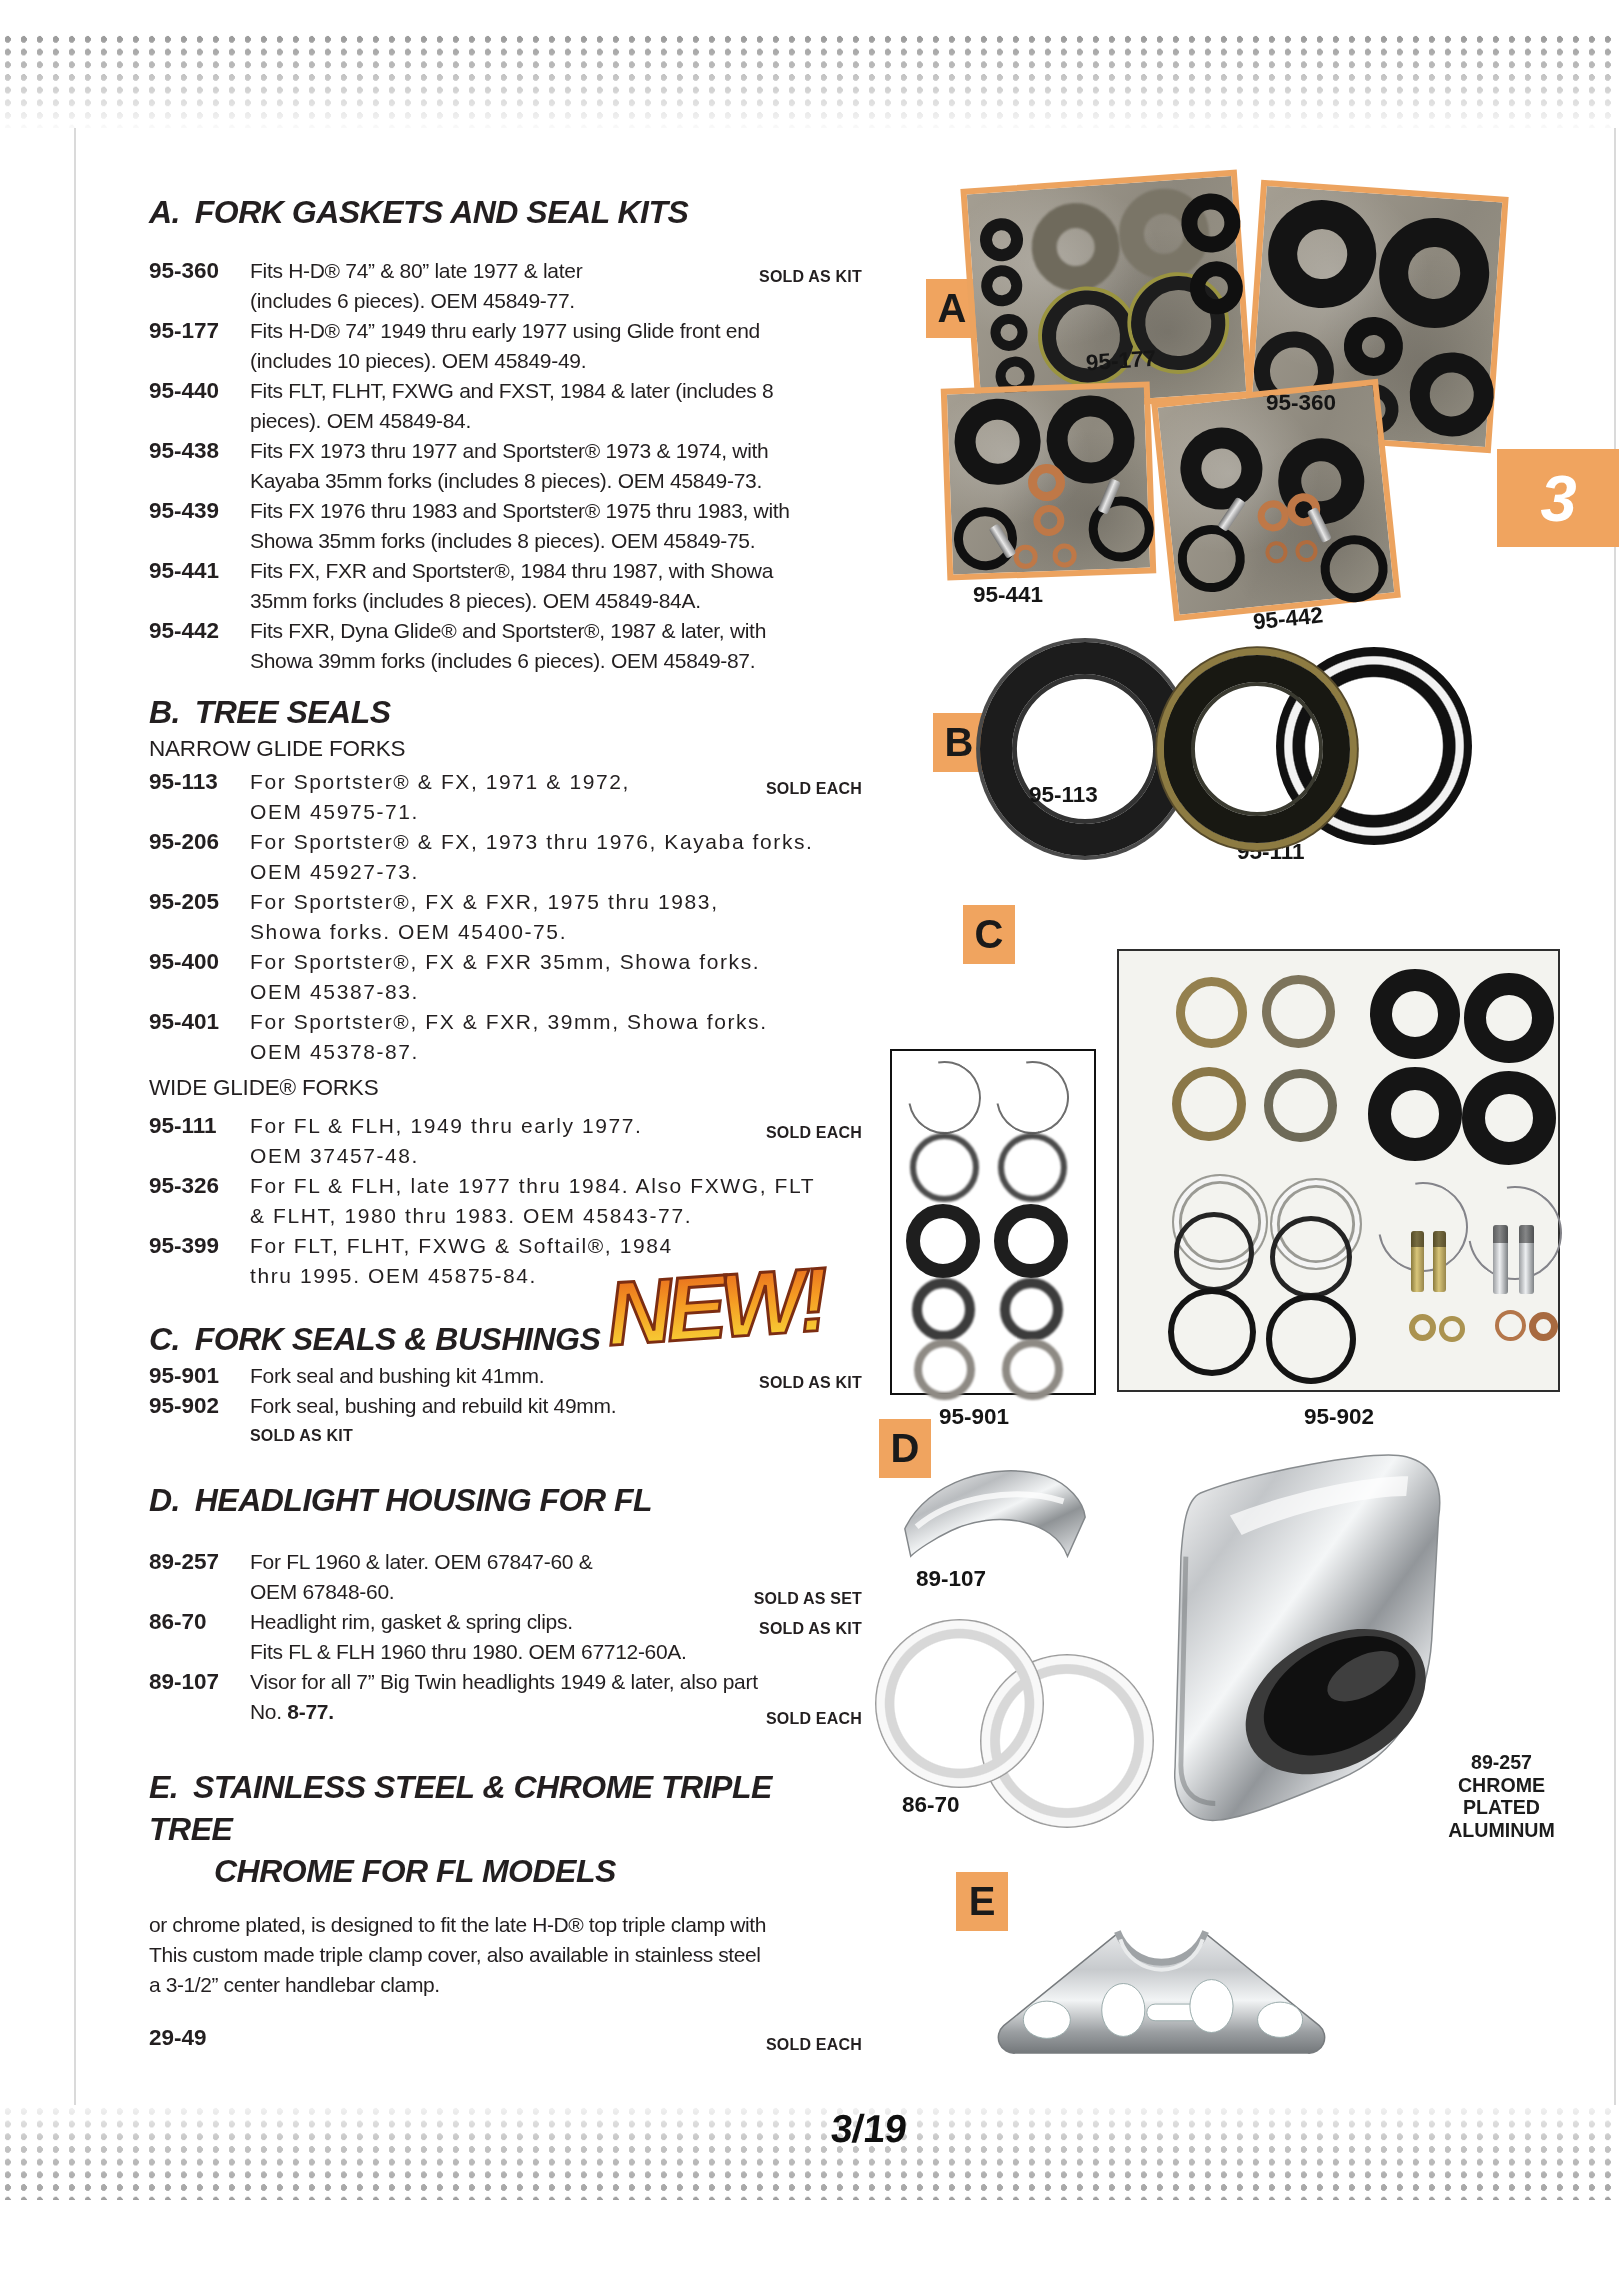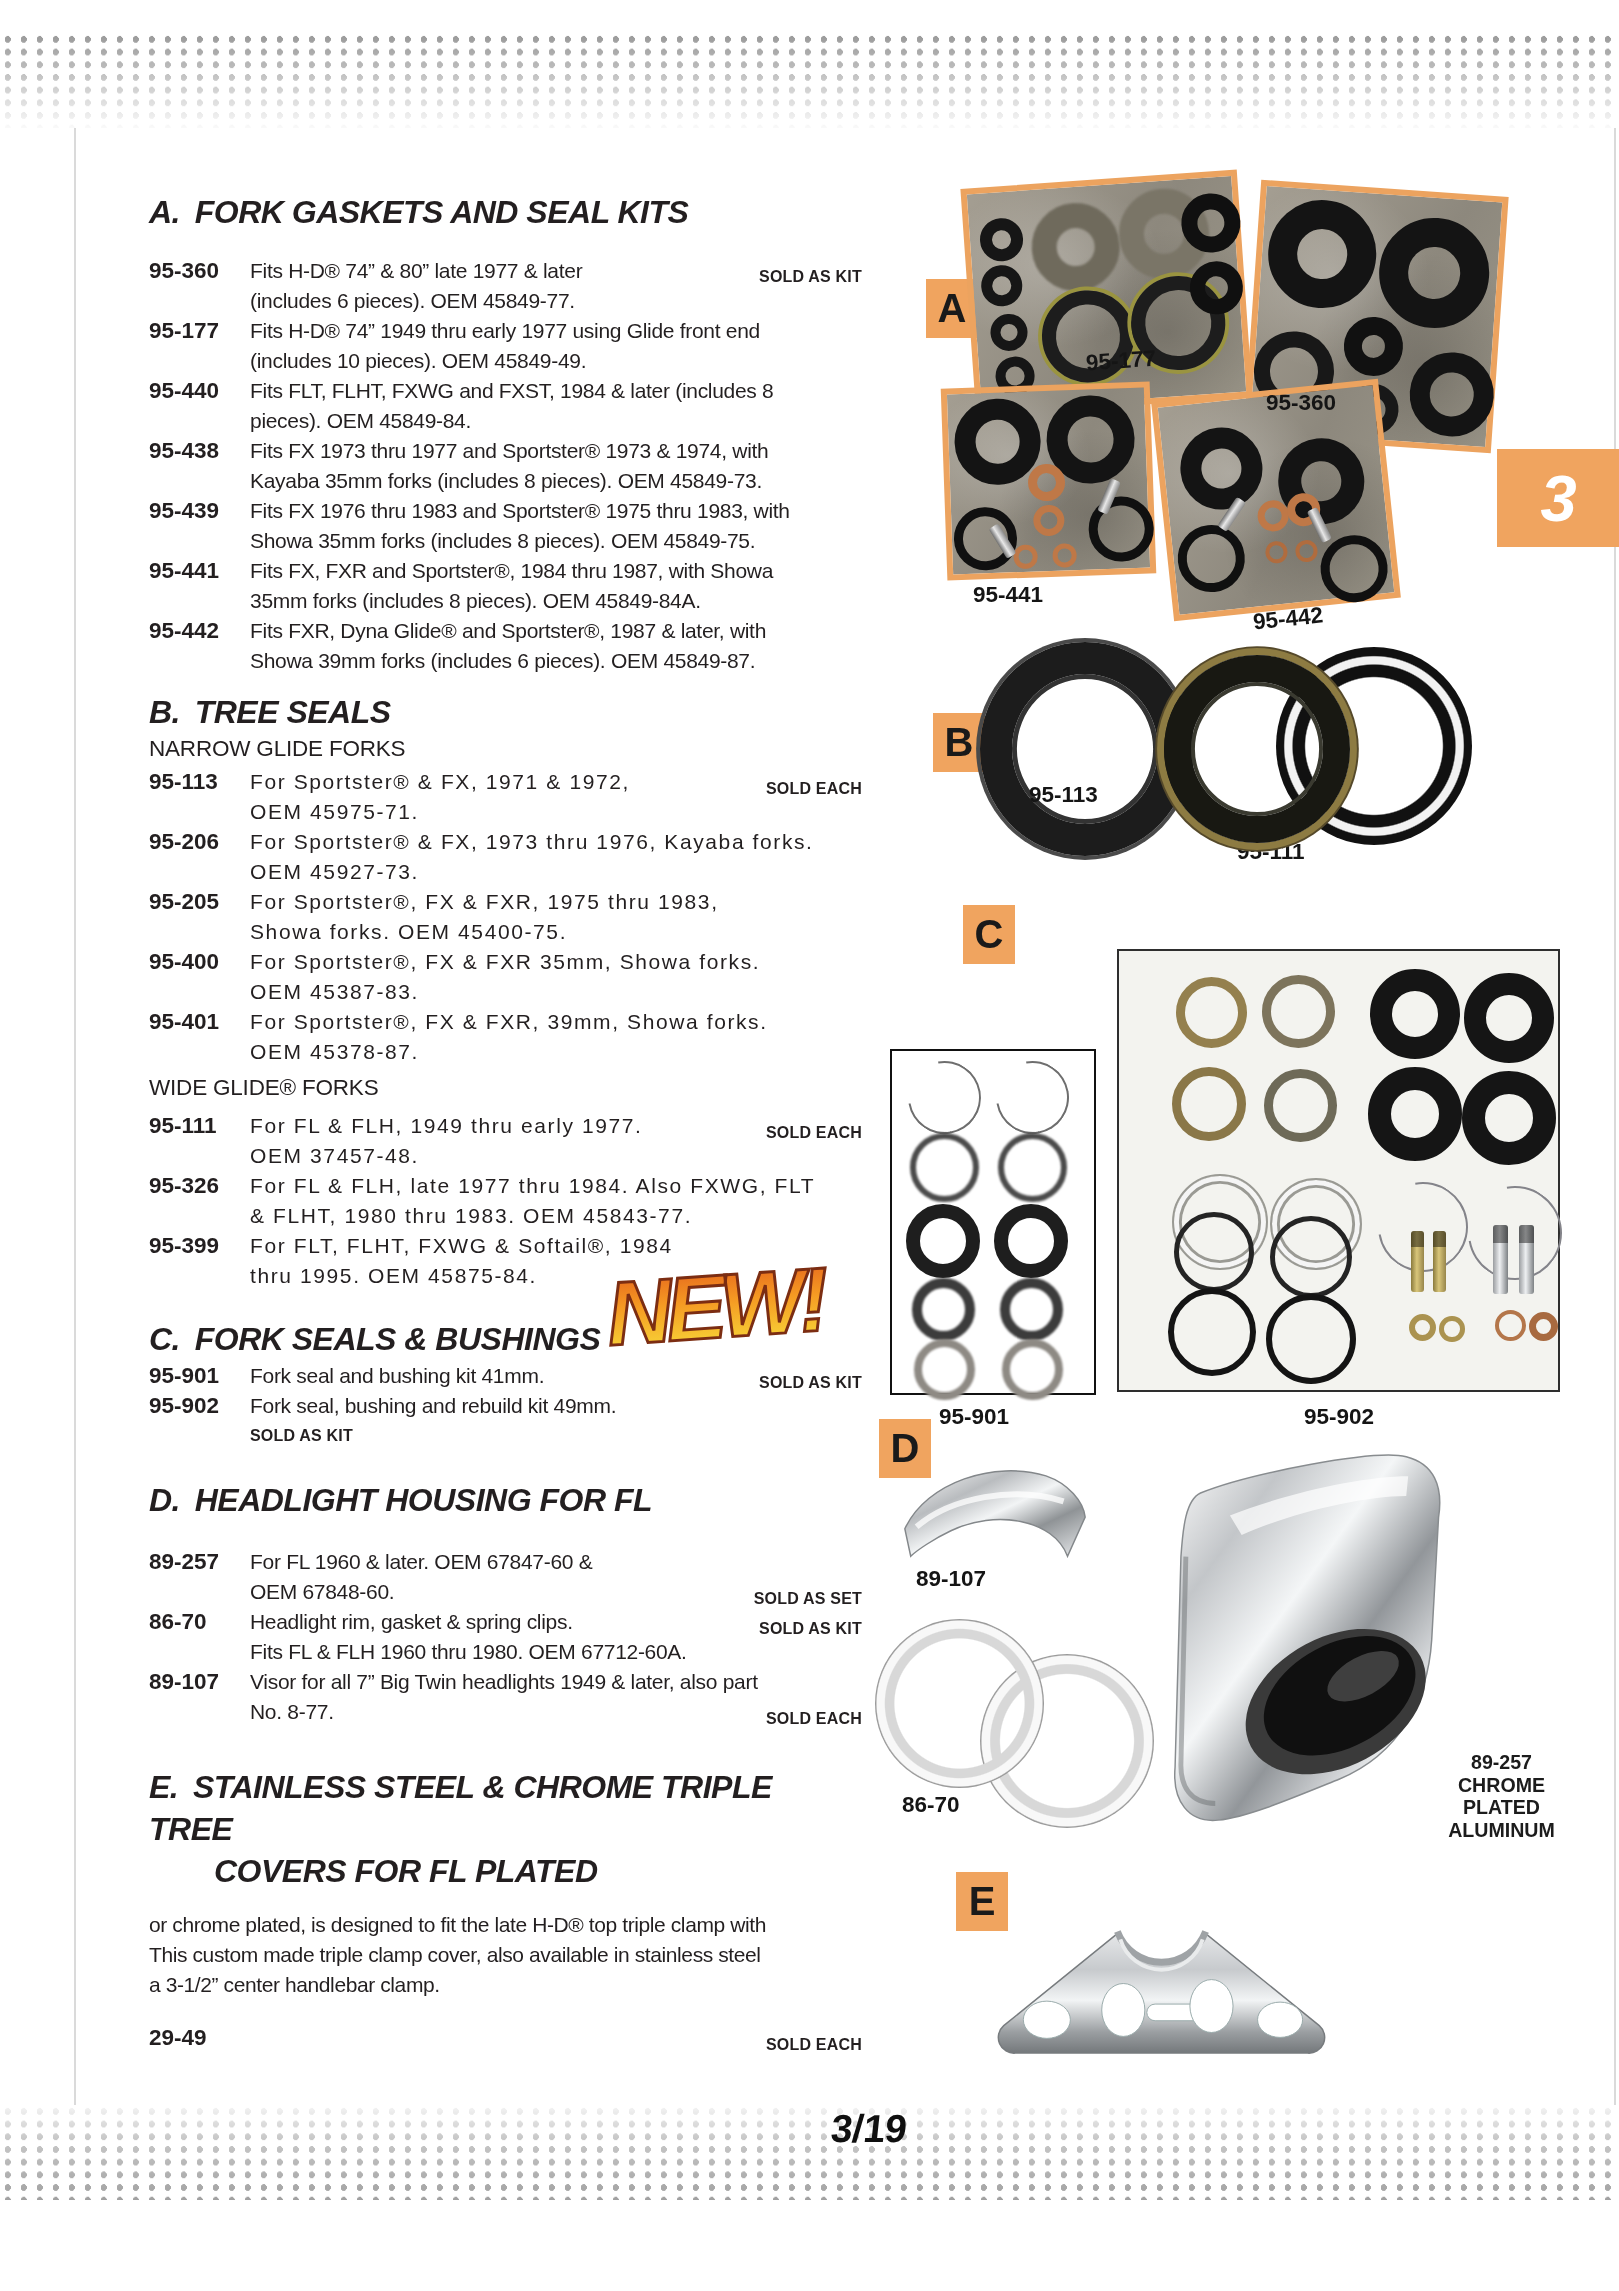--- a/index.html
+++ b/index.html
@@ -223,27 +223,27 @@
         </div>
         <div class="item">
           <span class="part">86-70</span>
           <div class="dline">Headlight rim, gasket &amp; spring clips.</div>
           <div class="dline">Fits FL &amp; FLH 1960 thru 1980. OEM 67712-60A.</div>
           <span class="sold" style="top: 6.9px;">SOLD AS KIT</span>
         </div>
         <div class="item">
           <span class="part">89-107</span>
           <div class="dline">Visor for all 7” Big Twin headlights 1949 &amp; later, also part</div>
-          <div class="dline"><span>No. </span><span style="font-weight: normal; margin-top: 48px;">8-77.</span></div>
+          <div class="dline"><span>No. </span><span style="font-weight: bold; margin-top: 48px;">8-77.</span></div>
           <span class="sold" style="top: 37px;">SOLD EACH</span>
         </div>
       </div>
 
     <h1 class="hd" id="hd-e"><span class="ltr">E.</span><span>STAINLESS STEEL &amp; CHROME TRIPLE TREE</span>
-      <div class="hd2line">COVERS FOR FL PLATED</div>
+      <div class="hd2line">CHROME FOR FL MODELS</div>
     </h1>
     <div class="para" id="para-e">
       <div>or chrome plated, is designed to fit the late H-D® top triple clamp with</div>
       <div>This custom made triple clamp cover, also available in stainless steel</div>
       <div>a 3-1/2” center handlebar clamp.</div>
     </div>
     <div class="items" id="list-e">
         <div class="item ls">
           <span class="part">29-49</span>
           <span class="sold" style="top: 6.9px;">SOLD EACH</span>

